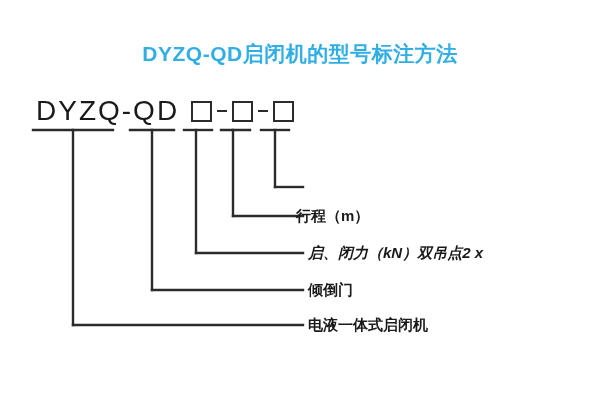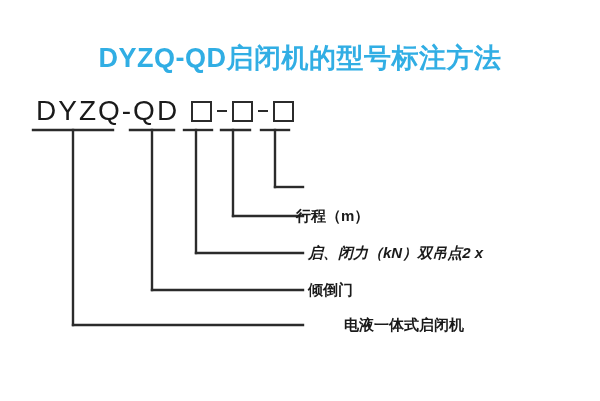--- a/index.html
+++ b/index.html
@@ -18,21 +18,21 @@
     overflow: hidden;
   }
 
   
   #title {
     position: absolute;
     left: 0;
     top: 40px;
     width: 600px;
     text-align: center;
-    font-size: 27px;
+    font-size: 21px;
     font-weight: 700;
     letter-spacing: 0.5px;
     color: #31aee4;
     white-space: nowrap;
   }
 
   
   #model-row {
     position: absolute;
     left: 36px;
@@ -142,15 +142,15 @@
     </g>
   </svg>
 
 
   <div class="leader-label" style="left:296px; top:216px;">行程（m）</div>
 
   <div class="leader-label" style="left:308px; top:253px;font-style:italic;">启、闭力（kN）双吊点2 x</div>
 
   <div class="leader-label" style="left:308px; top:290px;">倾倒门</div>
 
-  <div class="leader-label" style="left:308px; top:325px;margin-left:36px;">电液一体式启闭机</div>
+  <div class="leader-label" style="left:308px; top:325px;">电液一体式启闭机</div>
 
 </div>
 
 </body></html>

